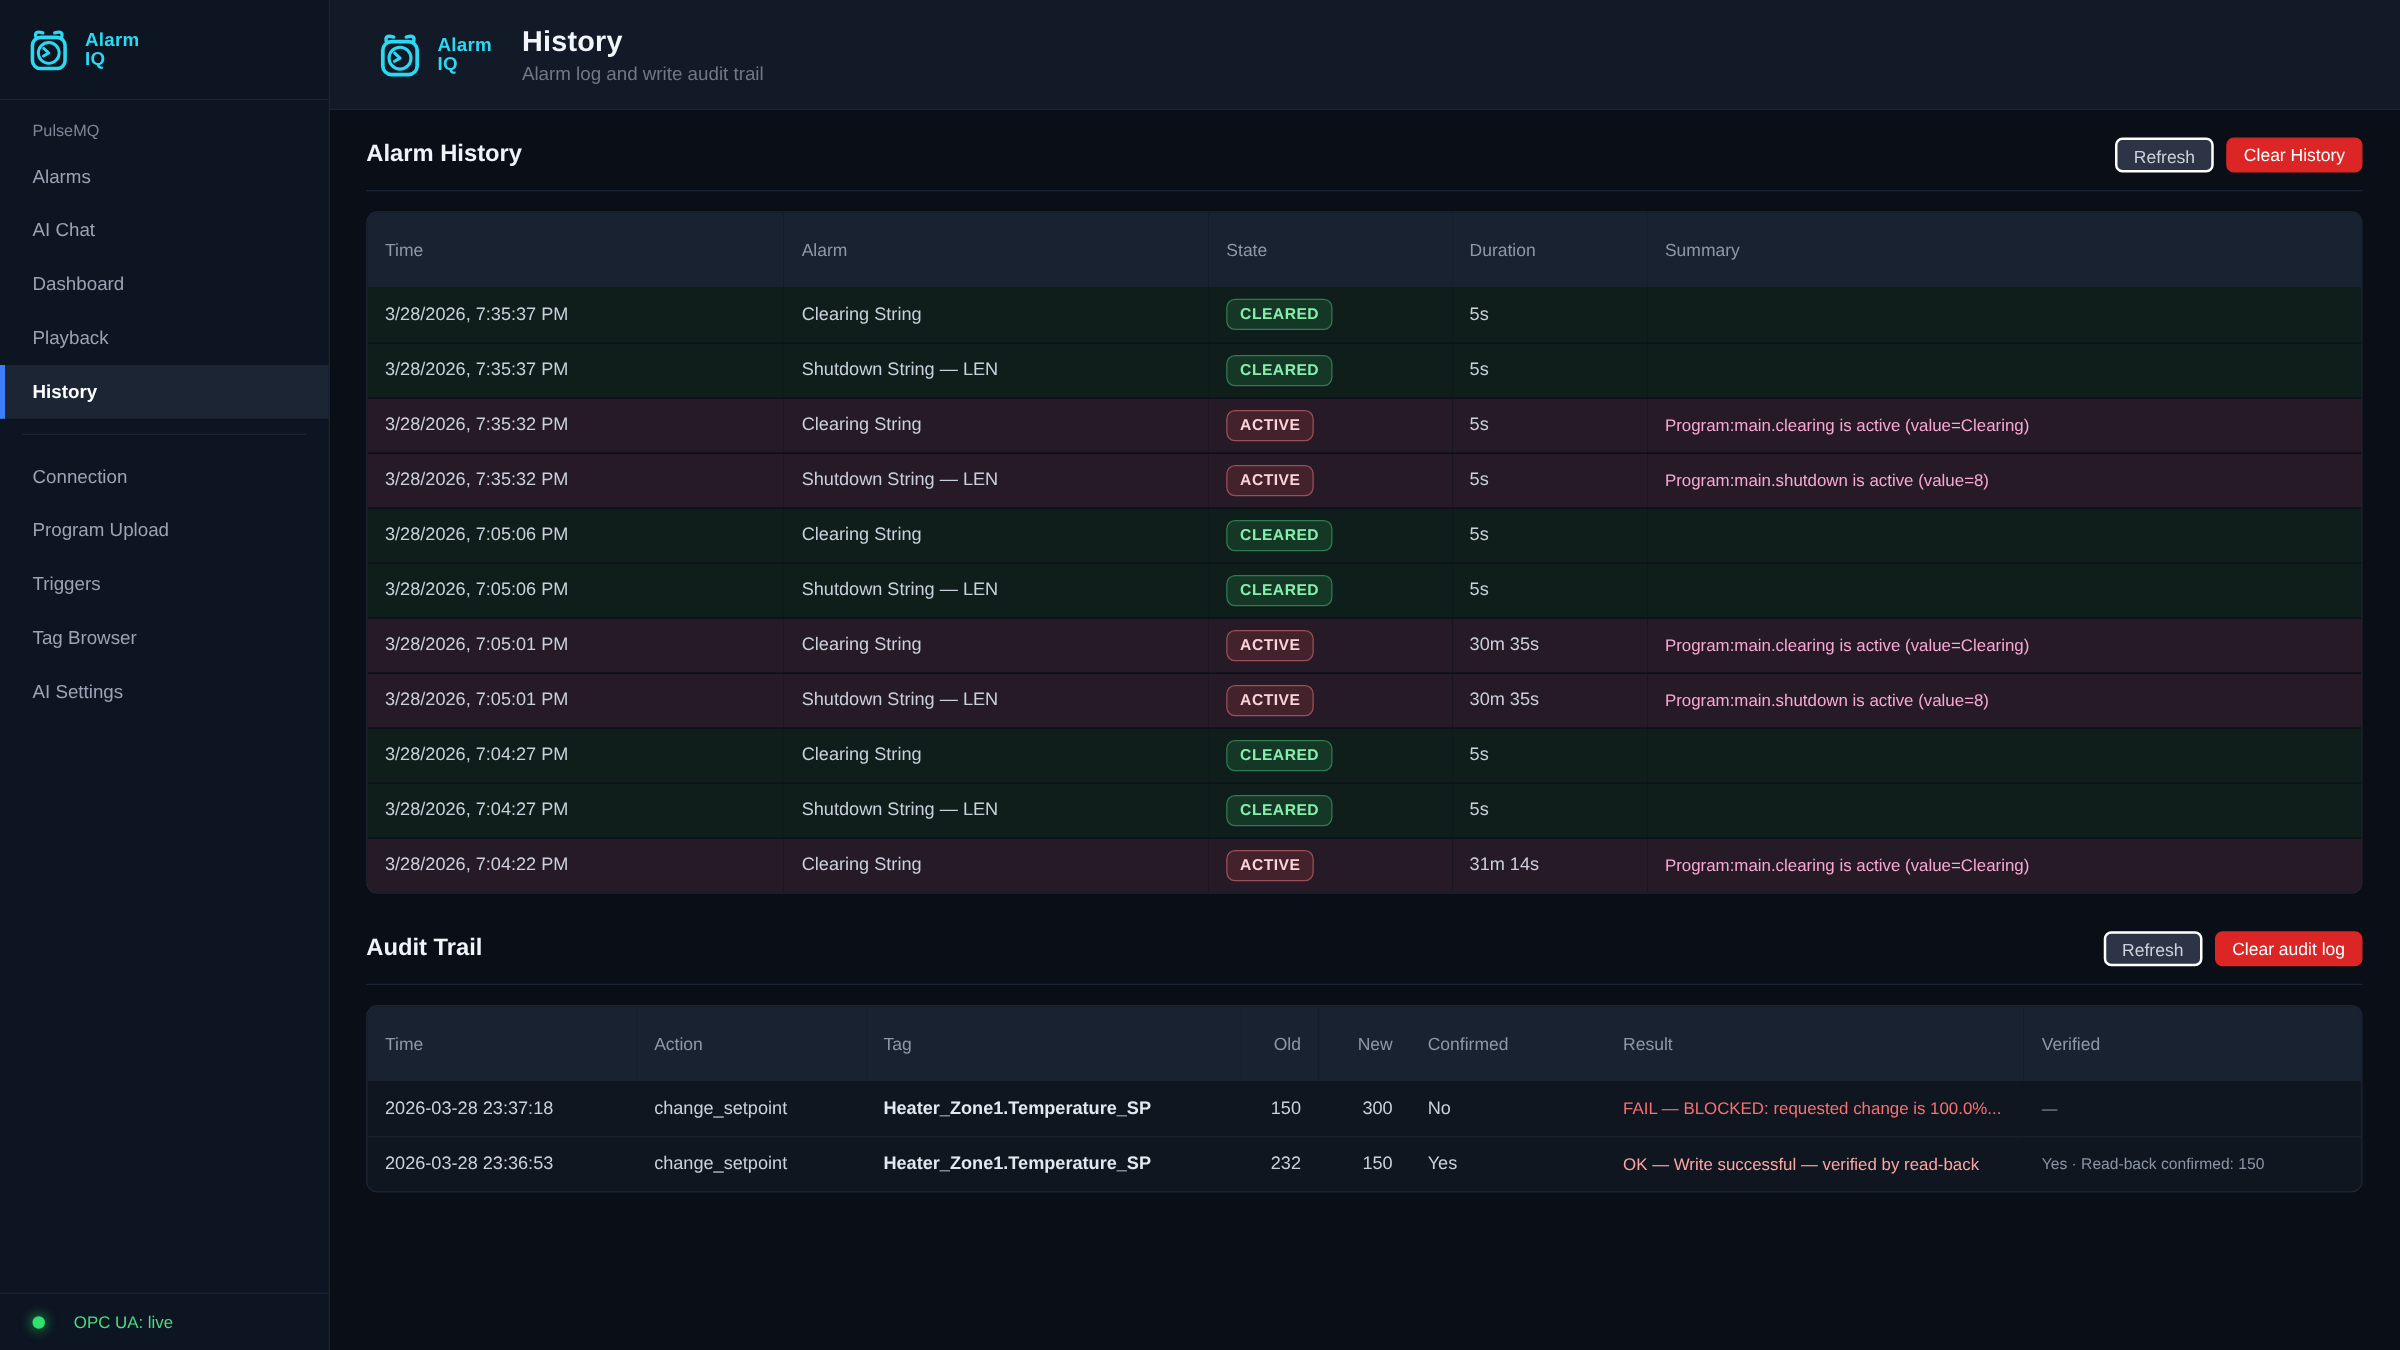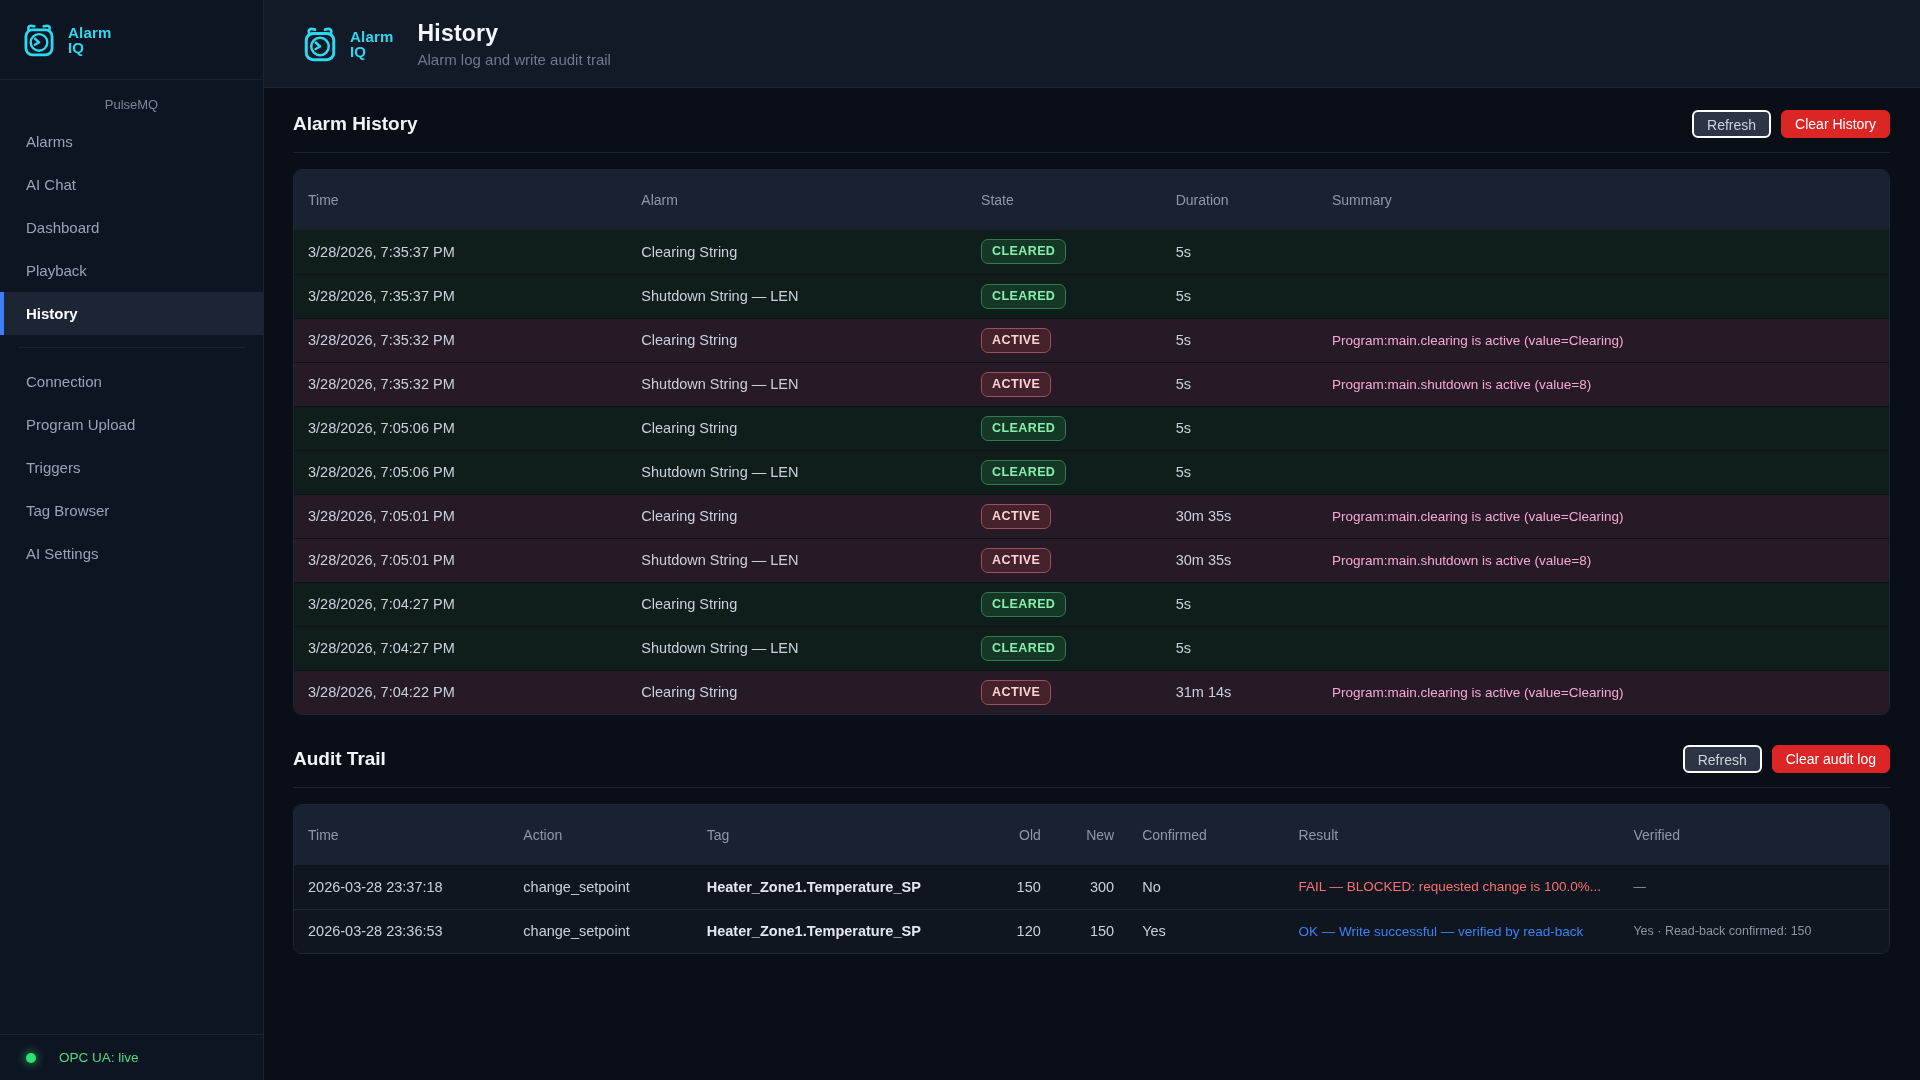--- a/index.html
+++ b/index.html
@@ -15,21 +15,21 @@
   .sidebar {
     width:264px; min-width:264px; height:100%;
     background:#0d1422; border-right:1px solid #1b2433;
     display:flex; flex-direction:column; position:relative;
   }
   .sidebar-logo {
     height:80px; min-height:80px; display:flex; align-items:center;
     gap:10px; padding:0 20px; border-bottom:1px solid #1a2231;
   }
   .logo-text { display:flex; flex-direction:column; color:#2bd9f2; font-weight:800; font-size:15px; line-height:15px; letter-spacing:.2px; }
-  .group-label { color:#7c8697; font-size:13px; padding:17px 26px 8px 26px;text-align:center; }
+  .group-label { color:#7c8697; font-size:13px; padding:17px 26px 8px 26px; }
   .nav-item {
     padding:11px 26px 11px 22px; font-size:15px; color:#9aa4b4;
     cursor:pointer; border-left:4px solid transparent; line-height:21px;
   }
   .nav-item.active {
     border-left-color:#3f7ef8; background:#1b2534; color:#ffffff; font-weight:700;
   }
   .side-divider { height:1px; background:#1b2433; margin:12px 18px; }
   .side-status {
     margin-top:auto; border-top:1px solid #1b2433;
@@ -89,21 +89,21 @@
   .badge-active  { color:#fbd3d8; background:#44222b; border:1px solid #9c5058; }
   .c-sum { font-size:13.5px; color:#f9a8d4; }
 
   
   .audit tbody td { background:#10161f; border-top:1px solid #1d2634; }
   .audit tbody tr:first-child td { border-top:none; }
   .c-tag { font-weight:700; color:#e3e8f0; }
   .c-num { text-align:right; }
   .c-result { font-size:13.5px; }
   .result-fail { color:#f87171; }
-  .result-ok { color:#3b82f6; }
+  .result-ok { color:#fca5a5; }
   .c-verified { font-size:12.5px; color:#8b95a6; }
 
   .logo-icon { display:block; }
 </style>
 </head>
 <body>
 
 <div class="app">
 
   <aside class="sidebar">
@@ -336,21 +336,21 @@
     <td class="c-num">150</td>
     <td class="c-num">300</td>
     <td>No</td>
     <td class="c-result result-fail">FAIL — BLOCKED: requested change is 100.0%...</td>
     <td class="c-verified">—</td>
   </tr>
                 <tr>
     <td>2026-03-28 23:36:53</td>
     <td>change_setpoint</td>
     <td class="c-tag">Heater_Zone1.Temperature_SP</td>
-    <td class="c-num">120</td>
+    <td class="c-num">232</td>
     <td class="c-num">150</td>
     <td>Yes</td>
     <td class="c-result result-ok">OK — Write successful — verified by read-back</td>
     <td class="c-verified">Yes · Read-back confirmed: 150</td>
   </tr>
               </tbody>
           </table>
         </div>
       </section>
 

